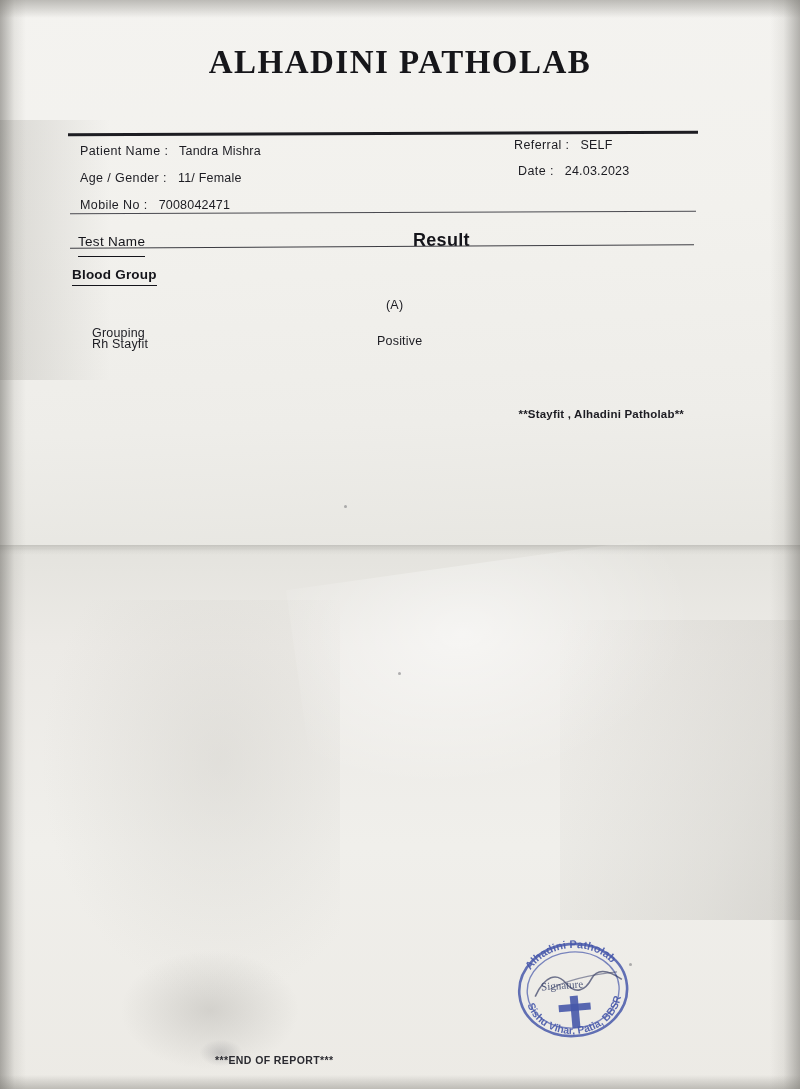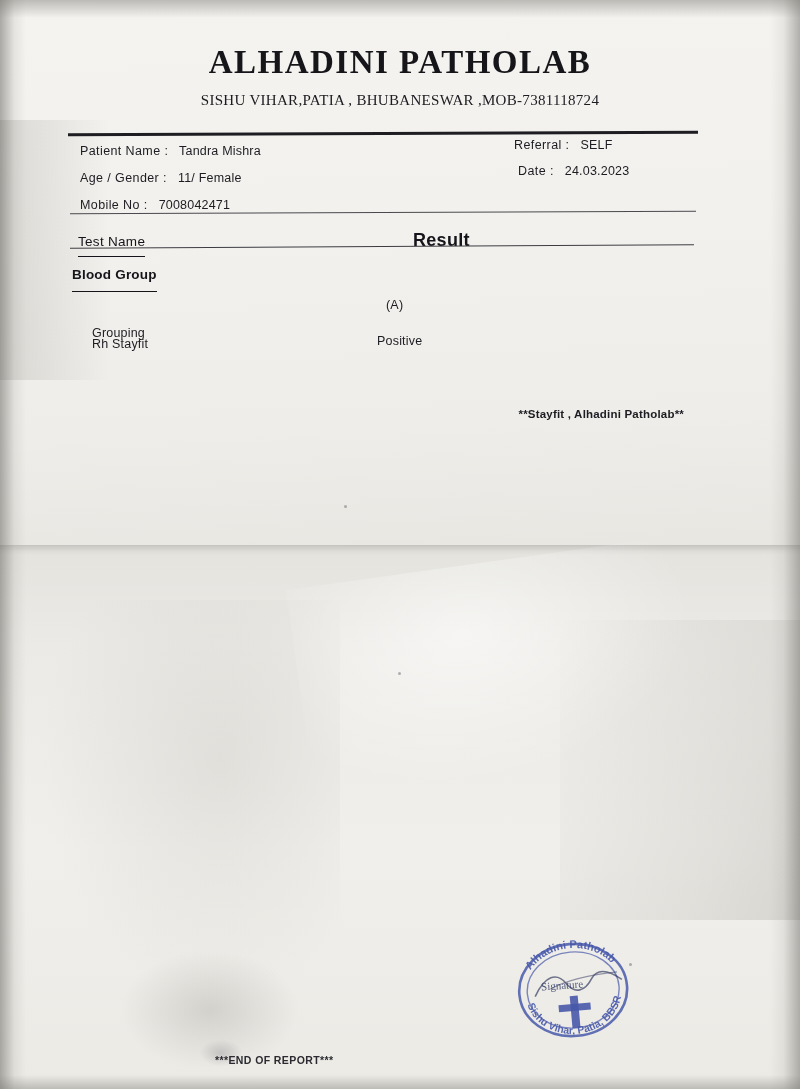--- a/index.html
+++ b/index.html
@@ -192,21 +192,21 @@
   .grp-title {
     position: absolute;
     left: 72px; top: 267px;
     font-size: 13.5px;
     font-weight: bold;
     color: #14141a;
     letter-spacing: 0.2px;
   }
   .grp-title span {
     border-bottom: 1px solid #14141a;
-    padding-bottom: 9px;
+    padding-bottom: 3px;
   }
 
   .row-name {
     position: absolute;
     font-size: 12.5px;
     color: #1c1c22;
     letter-spacing: 0.2px;
   }
   .row-val {
     position: absolute;
@@ -294,21 +294,20 @@
   <div class="edge-top"></div>
   <div class="edge-bottom"></div>
 
   <div class="tiny-speck" style="left:344px; top:505px;"></div>
   <div class="tiny-speck" style="left:398px; top:672px;"></div>
   <div class="tiny-speck" style="left:629px; top:963px;"></div>
 
   <div class="content">
 
     <div class="lab-title">ALHADINI PATHOLAB</div>
-    <div class="lab-address">SISHU VIHAR,PATIA , BHUBANESWAR ,MOB-7381118724</div>
 
     <div class="rule-thick"></div>
 
     <div class="field f-patient">
       <span class="lbl">Patient  Name :</span>
       &nbsp;
       <span>Tandra Mishra</span>
     </div>
 
     <div class="field f-age">

